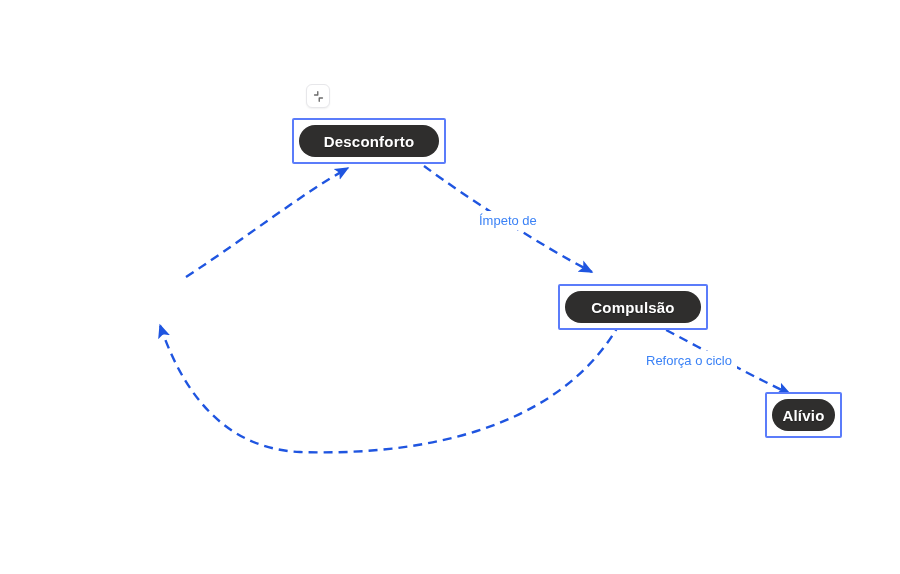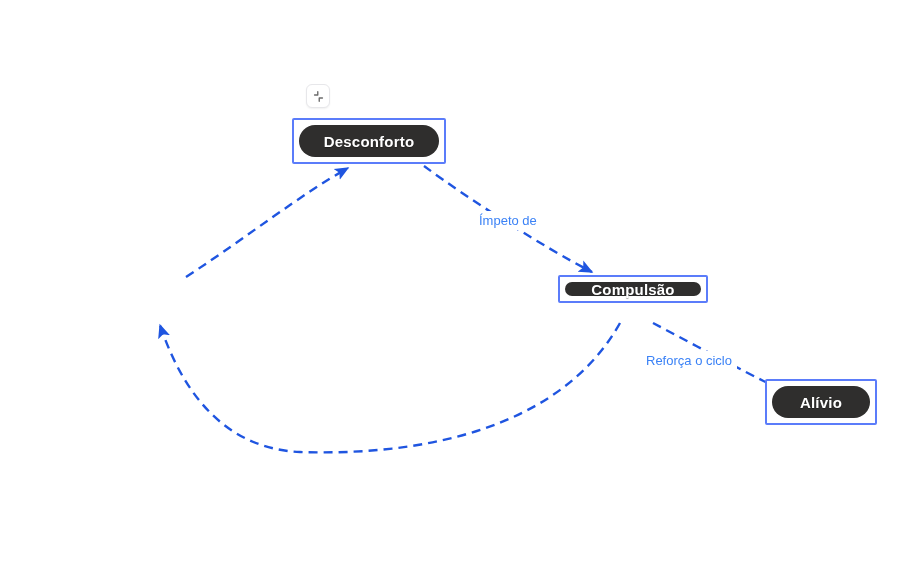--- a/index.html
+++ b/index.html
@@ -111,27 +111,27 @@
     </svg>
   </div>
 
   <div class="node" id="node-desconforto" style="left: 292px; top: 118px; width: 154px; height: 46px;">
     <div class="node-pill">
       <span class="node-label">Desconforto</span>
     </div>
   </div>
 
 
-  <div class="node" id="node-compulsao" style="left: 558px; top: 275px; width: 150px; height: 28px;">
+  <div class="node" id="node-compulsao" style="left: 558px; top: 284px; width: 150px; height: 46px;">
     <div class="node-pill">
       <span class="node-label">Compulsão</span>
     </div>
   </div>
 
-  <div class="node" id="node-alivio" style="left: 765px; top: 379px; width: 112px; height: 46px;">
+  <div class="node" id="node-alivio" style="left: 765px; top: 392px; width: 77px; height: 46px;">
     <div class="node-pill">
       <span class="node-label">Alívio</span>
     </div>
   </div>
 
   <div class="edge-label" id="edge-label-impeto" style="left: 474px; top: 211px;">Ímpeto de</div>
 
   <div class="edge-label" id="edge-label-reforca" style="left: 641px; top: 351px;">Reforça o ciclo</div>
 
 </div>

